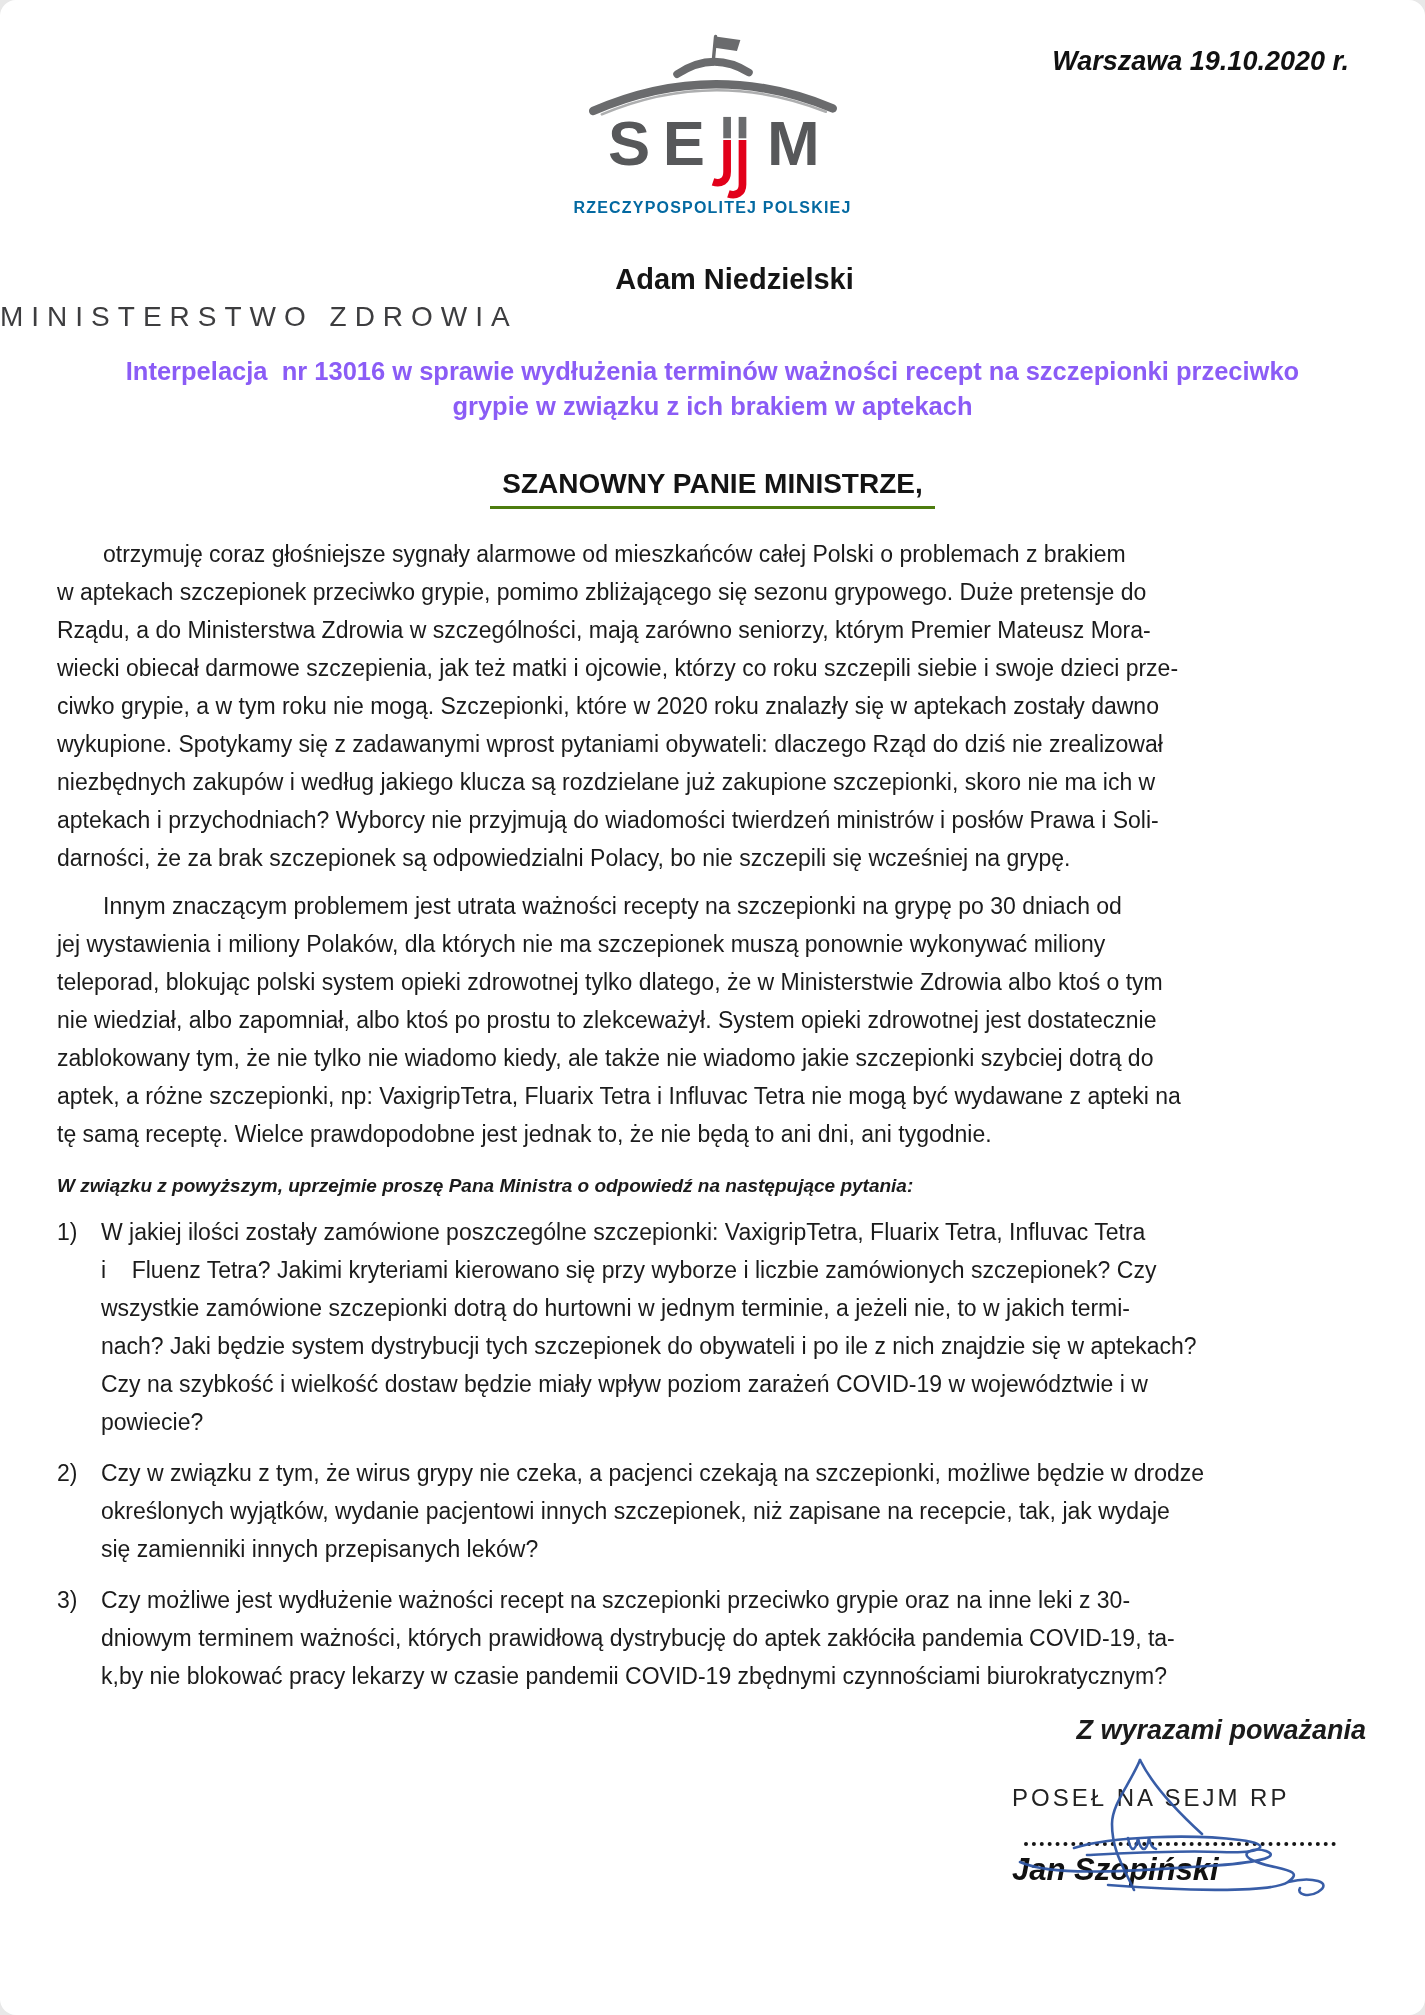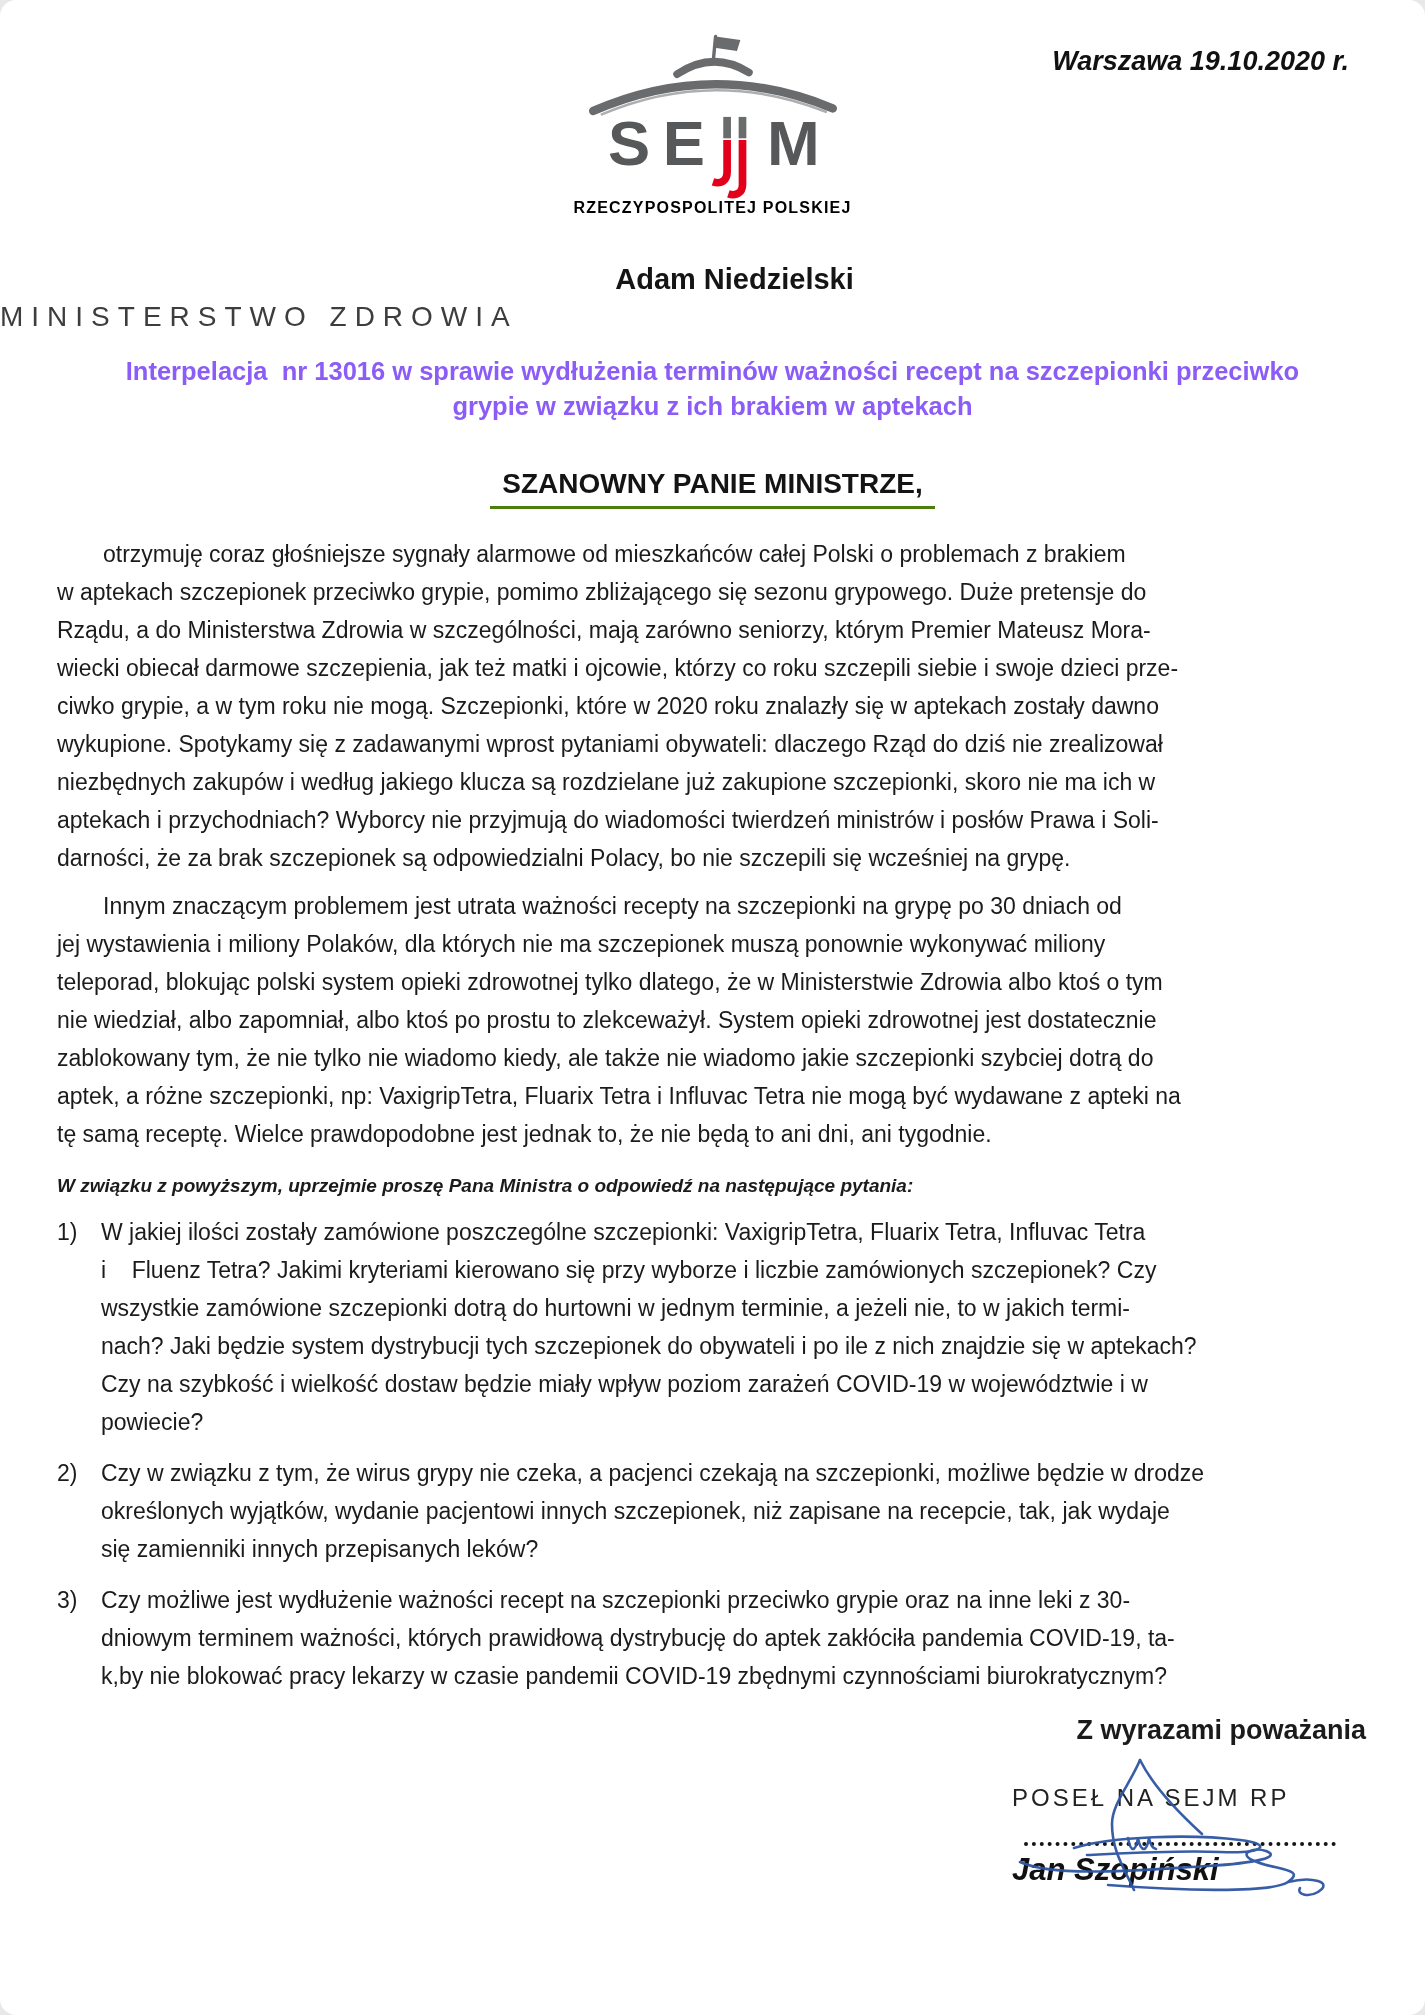--- a/index.html
+++ b/index.html
@@ -9,42 +9,42 @@
     overflow:hidden;
     border-radius:16px;
   }
   .date {
     position:absolute; top:46px; right:76px;
     font-size:27px; font-weight:bold; font-style:italic; color:#111;
   }
   .logo { position:absolute; top:28px; left:50%; transform:translateX(-50%); width:360px; text-align:center; }
   .logo svg { display:block; margin:0 auto; }
   .logo-sub {
-    margin-top:0px; font-size:16px; font-weight:bold; letter-spacing:1.2px; color:#000000;
+    margin-top:0px; font-size:16px; font-weight:bold; letter-spacing:1.2px; color:#0369a1;
   }
   .content { position:absolute; top:262px; left:0; right:0; }
   .recipient-name { text-align:center; font-size:29px; font-weight:bold; line-height:34px; color:#151515;padding-left:44px; }
   .recipient-org  { font-size:28px; letter-spacing:8px; color:#3d3d3f; line-height:42px; font-weight:normal; }
   .subject {
     text-align:center; font-weight:bold; font-size:25.5px; line-height:35px;
     margin-top:16px; white-space:pre-line; color:#8b5cf6;
   }
   .salutation-row { text-align:center; margin-top:44px; }
   .salutation {
     display:inline-block; font-size:28px; font-weight:bold;
     border-bottom:3px solid #4d7c0f; padding:0 12px 6px; color:#141414;
   }
   .bodytext { margin:26px 57px 0 57px; font-size:23px; line-height:38px; color:#1b1b1b; }
   .para { white-space:pre-line; text-indent:46px; margin:0 0 10px 0; }
   .request { font-weight:bold; font-style:italic; font-size:19px; margin:14px 0 8px 0; }
   .questions { list-style:none; margin:0; padding:0; }
   .q-item { display:flex; margin-bottom:13px; }
   .q-num  { flex:0 0 44px; }
   .q-text { flex:1; white-space:pre-line; }
-  .closing { text-align:right; font-weight:bold; font-size:27px; margin-top:16px; padding-right:2px; }
+  .closing { text-align:right; font-weight:bold; font-style:italic; font-size:27px; margin-top:16px; padding-right:2px; }
   .sig-block { position:absolute; left:1012px; top:1784px; width:336px; text-align:left; }
   .sig-title { font-size:24px; letter-spacing:3px; color:#222; }
   .dotted { margin:30px auto 0 auto; width:312px; height:0; border-bottom:4px dotted #151515; }
   .sig-name { margin-top:6px; font-size:31px; font-weight:bold; font-style:italic; color:#111; }
   .scrawl { position:absolute; left:0px; top:-28px; width:372px; height:192px; pointer-events:none; }
 </style>
 </head>
 <body>
 
 <div class="page">

